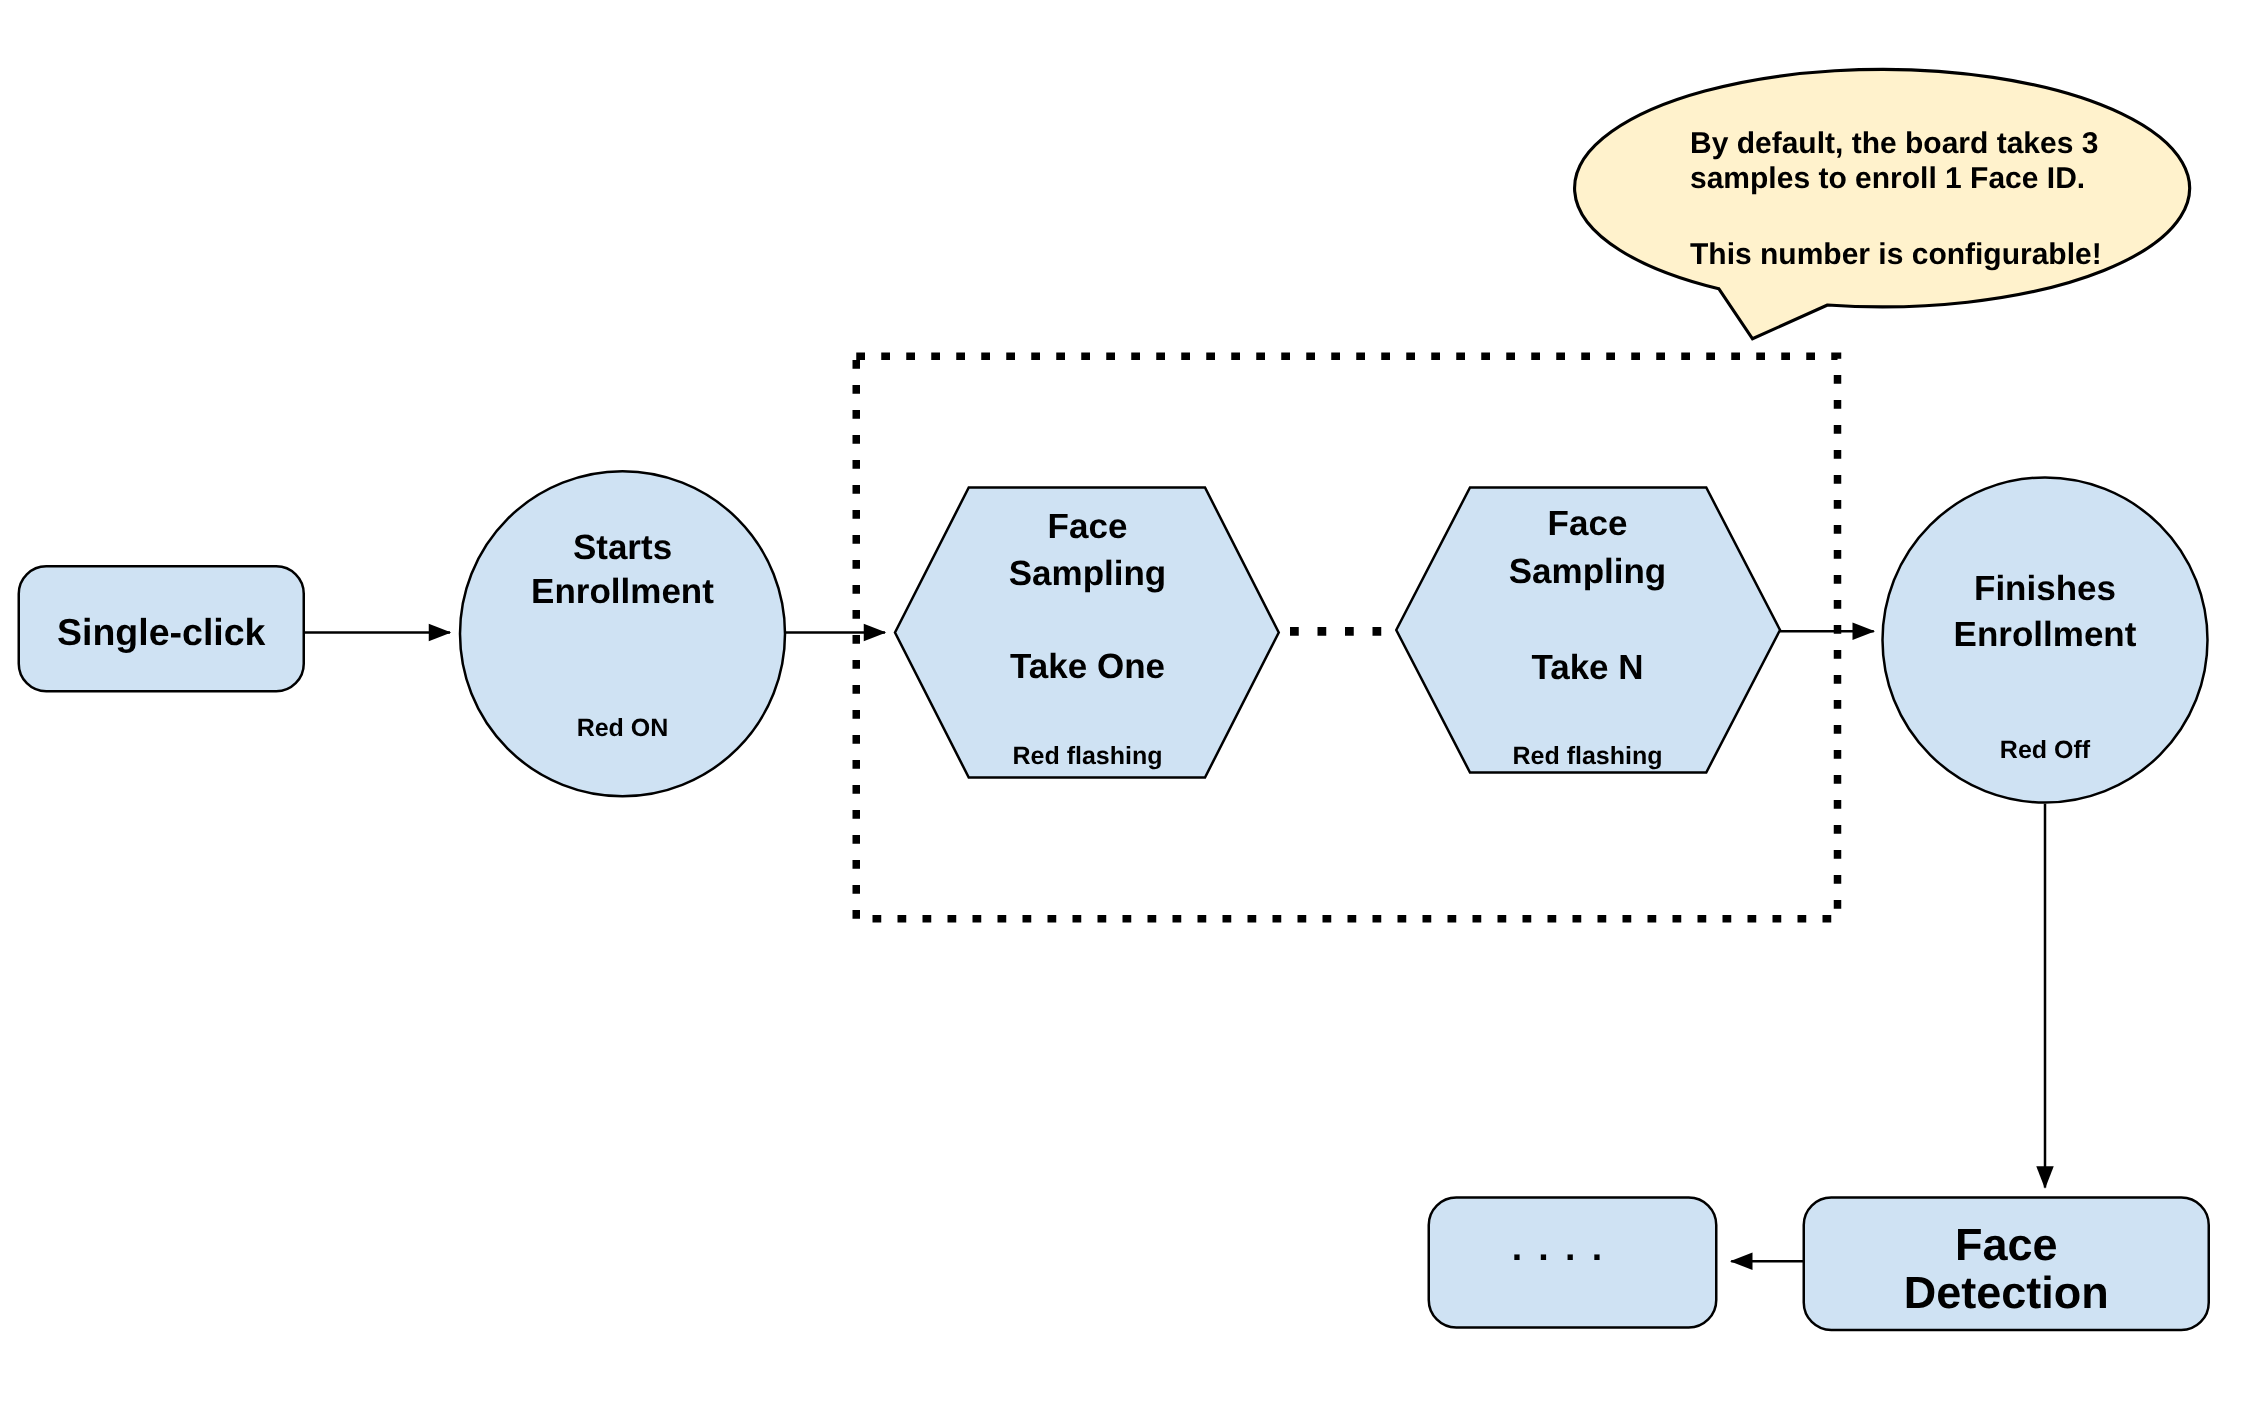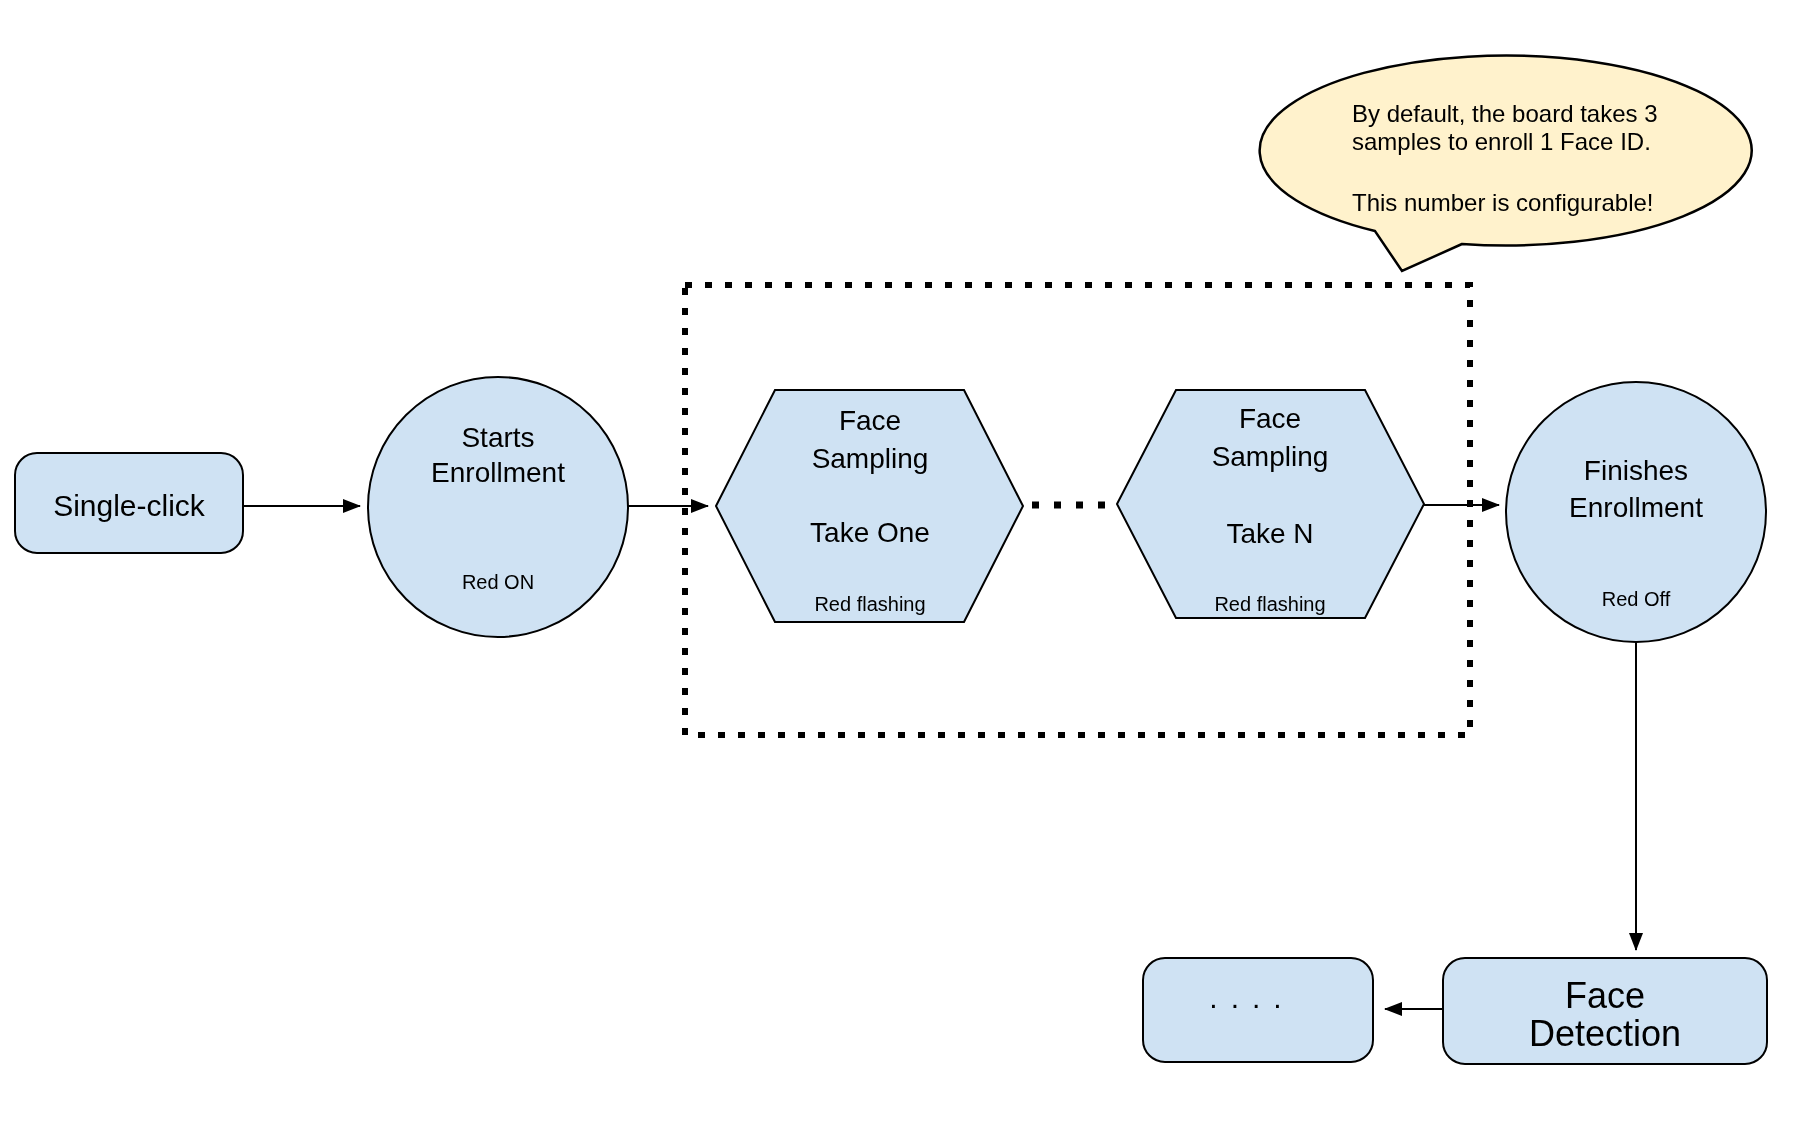--- a/index.html
+++ b/index.html
@@ -1,16 +1,16 @@
 <!DOCTYPE html>
 <html><head>
 <meta charset="utf-8">
 <style>
   html,body{margin:0;padding:0;background:#ffffff;}
-  .canvas{position:relative;width:1795px;height:1124px;background:#ffffff;overflow:hidden;}
+  .canvas{position:relative;width:1795px;height:1124px;background:#ffffff;overflow:hidden;font-weight:bold;}
   svg{display:block;}
   text{font-family:"Liberation Sans","DejaVu Sans",sans-serif;fill:#000000;}
   .t-mid{text-anchor:middle;}
   .t-start{text-anchor:start;}
   .fs-box{font-size:30px;}
   .fs-node{font-size:28px;}
   .fs-status{font-size:20px;}
   .fs-bubble{font-size:24px;}
   .fs-fd{font-size:36px;}
   .fs-dots{font-size:30px;letter-spacing:13px;}

